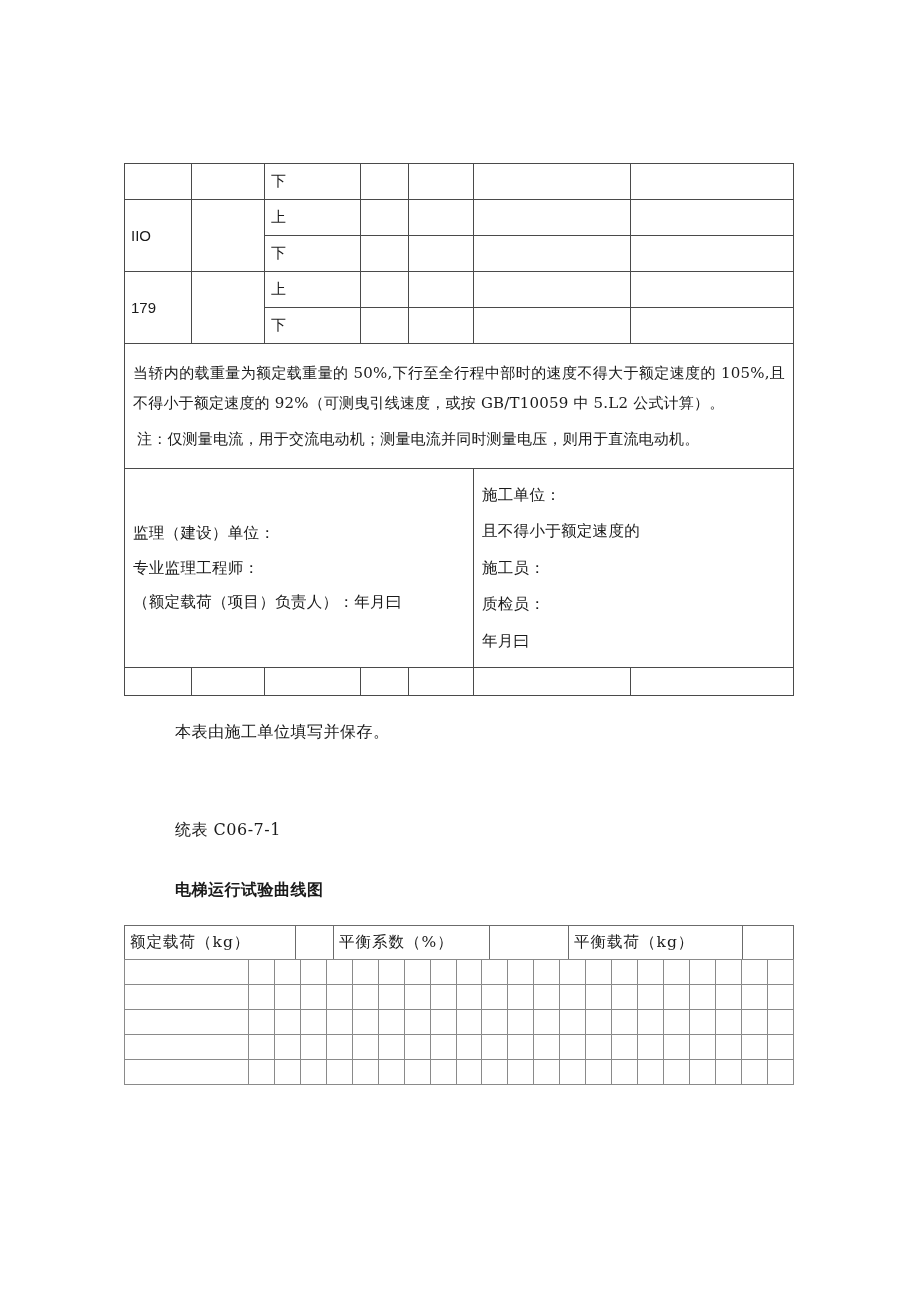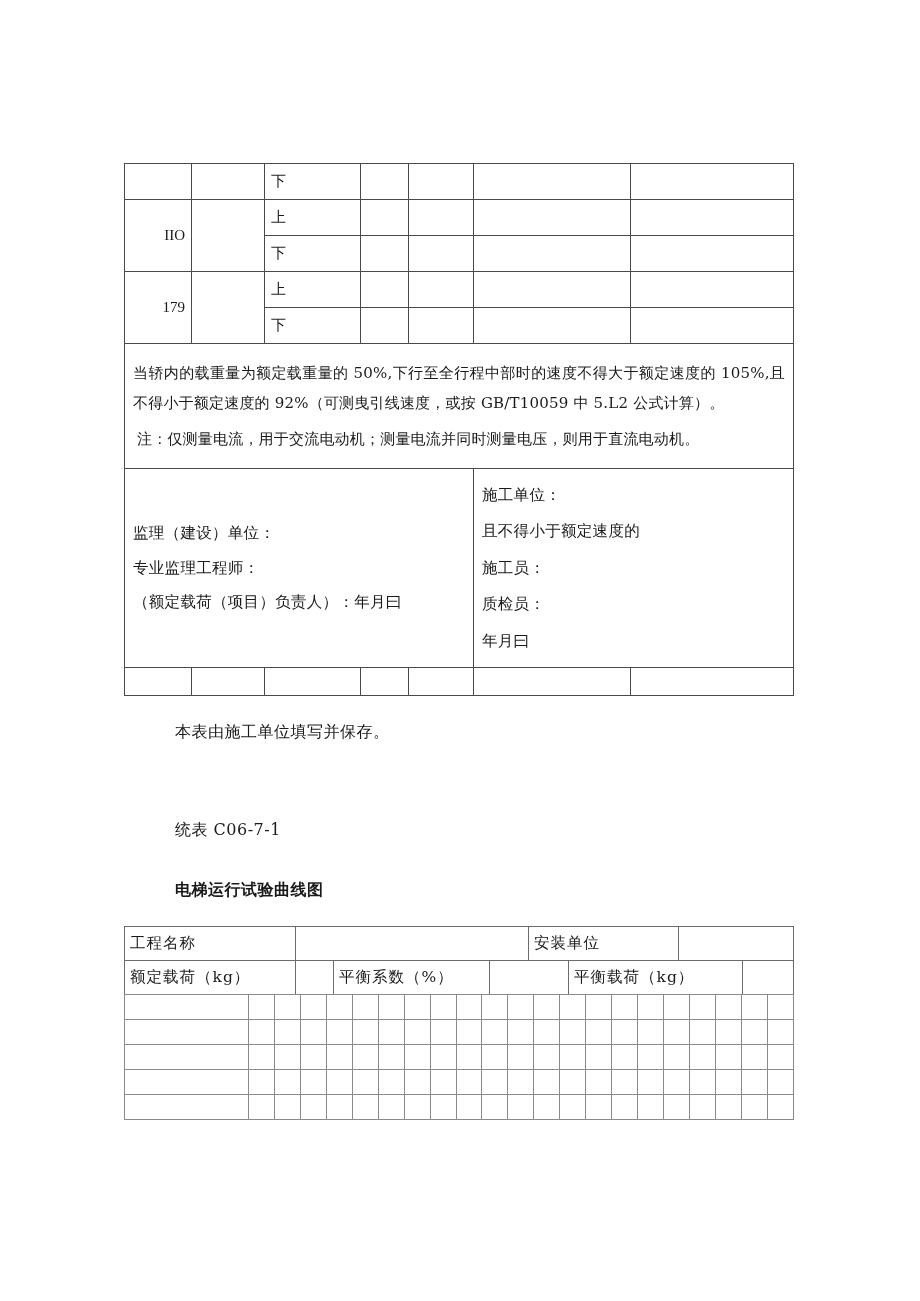--- a/index.html
+++ b/index.html
@@ -36,23 +36,22 @@
   .top-table td {
     border: 1px solid #4a4a4a;
     padding: 0 6px;
     font-size: 15px;
     line-height: 1.3;
     vertical-align: middle;
     height: 36px;
     box-sizing: border-box;
   }
   .cell-label {
-    font-family: Liberation Serif, serif;
+    font-family: Liberation Sans, sans-serif;
     font-size: 15.5px;
-    text-align: right;
   }
   .cell-dir {
     font-size: 15.5px;
   }
 
   
   .note-cell {
     height: auto;
     padding: 14px 8px 10px 8px !important;
     vertical-align: top;
@@ -235,36 +234,20 @@
         <td></td>
       </tr>
     </tbody>
   </table>
 
   <div class="mid-text mid-1">本表由施工单位填写并保存。</div>
   <div class="mid-text mid-2">统表 C06-7-1</div>
   <div class="mid-text mid-3">电梯运行试验曲线图</div>
 
   <div class="bot-wrap">
-    <table class="bot-table">
-      <colgroup>
-        <col style="width:171px">
-        <col style="width:233px">
-        <col style="width:150px">
-        <col style="width:115px">
-      </colgroup>
-      <tbody>
-        <tr>
-          <td class="hdr">工程名称</td>
-          <td></td>
-          <td class="hdr">安装单位</td>
-          <td></td>
-        </tr>
-      </tbody>
-    </table>
 
     <table class="bot-table" style="margin-top:-1px">
       <colgroup>
         <col style="width:171px">
         <col style="width:38px">
         <col style="width:156px">
         <col style="width:79px">
         <col style="width:174px">
         <col style="width:51px">
       </colgroup>

